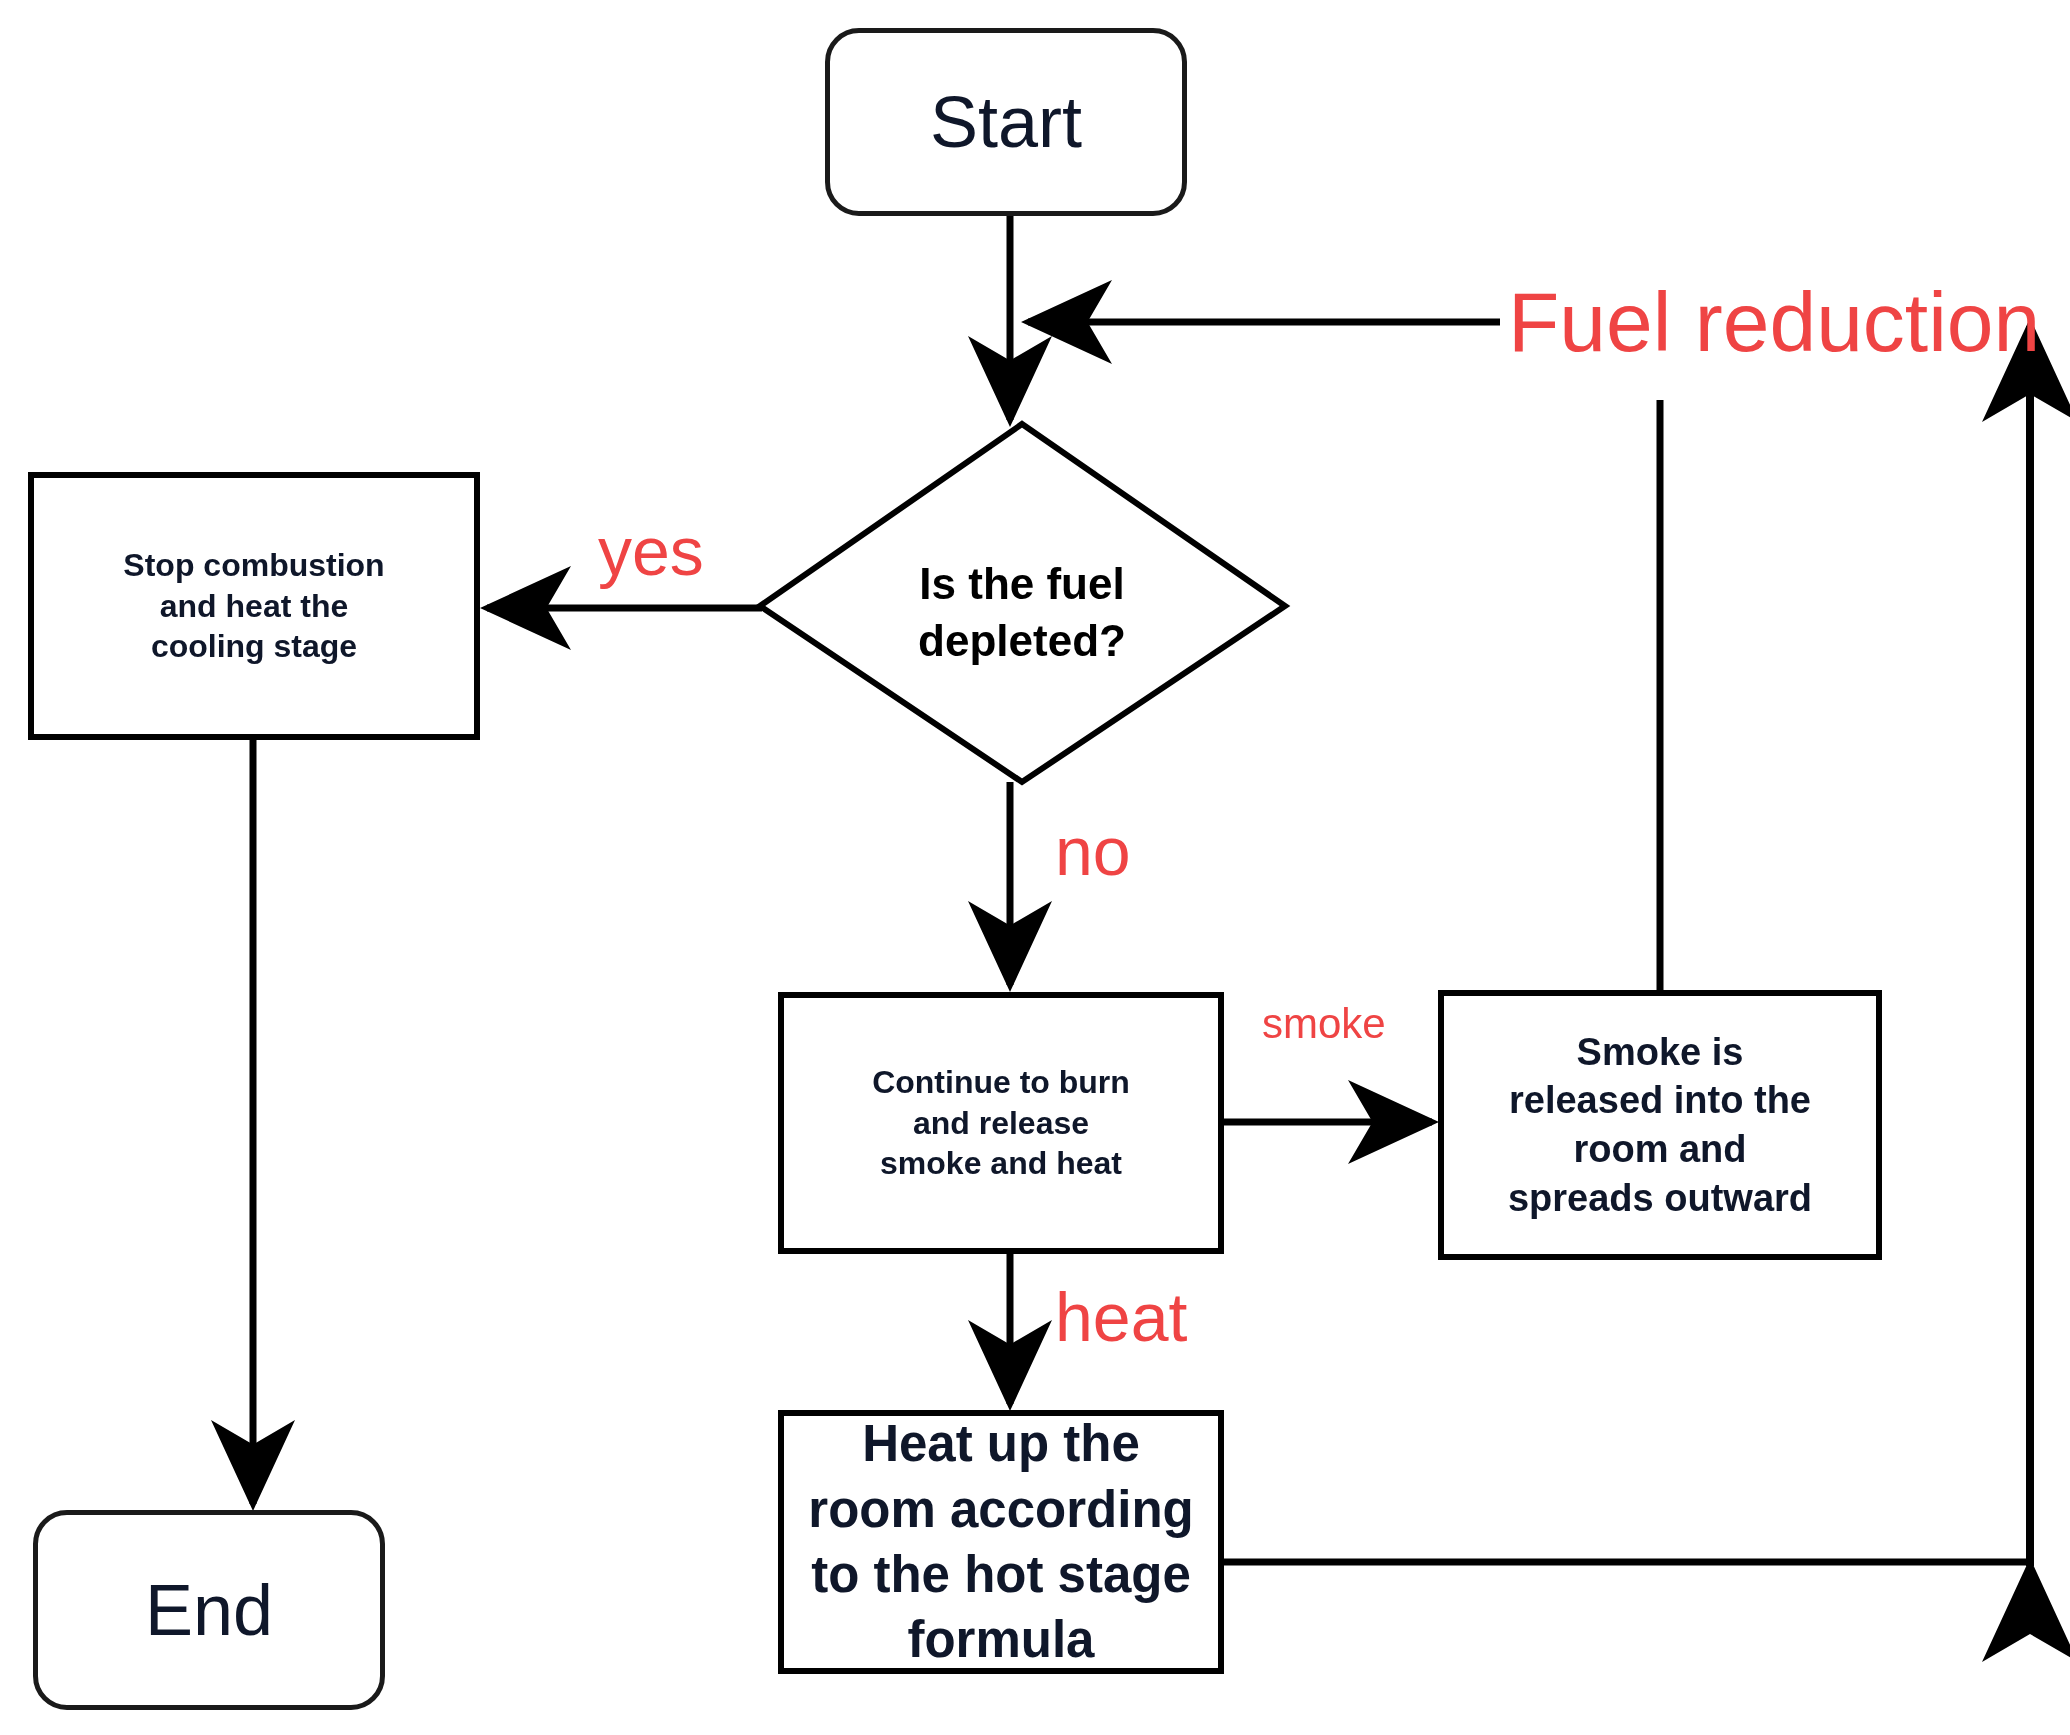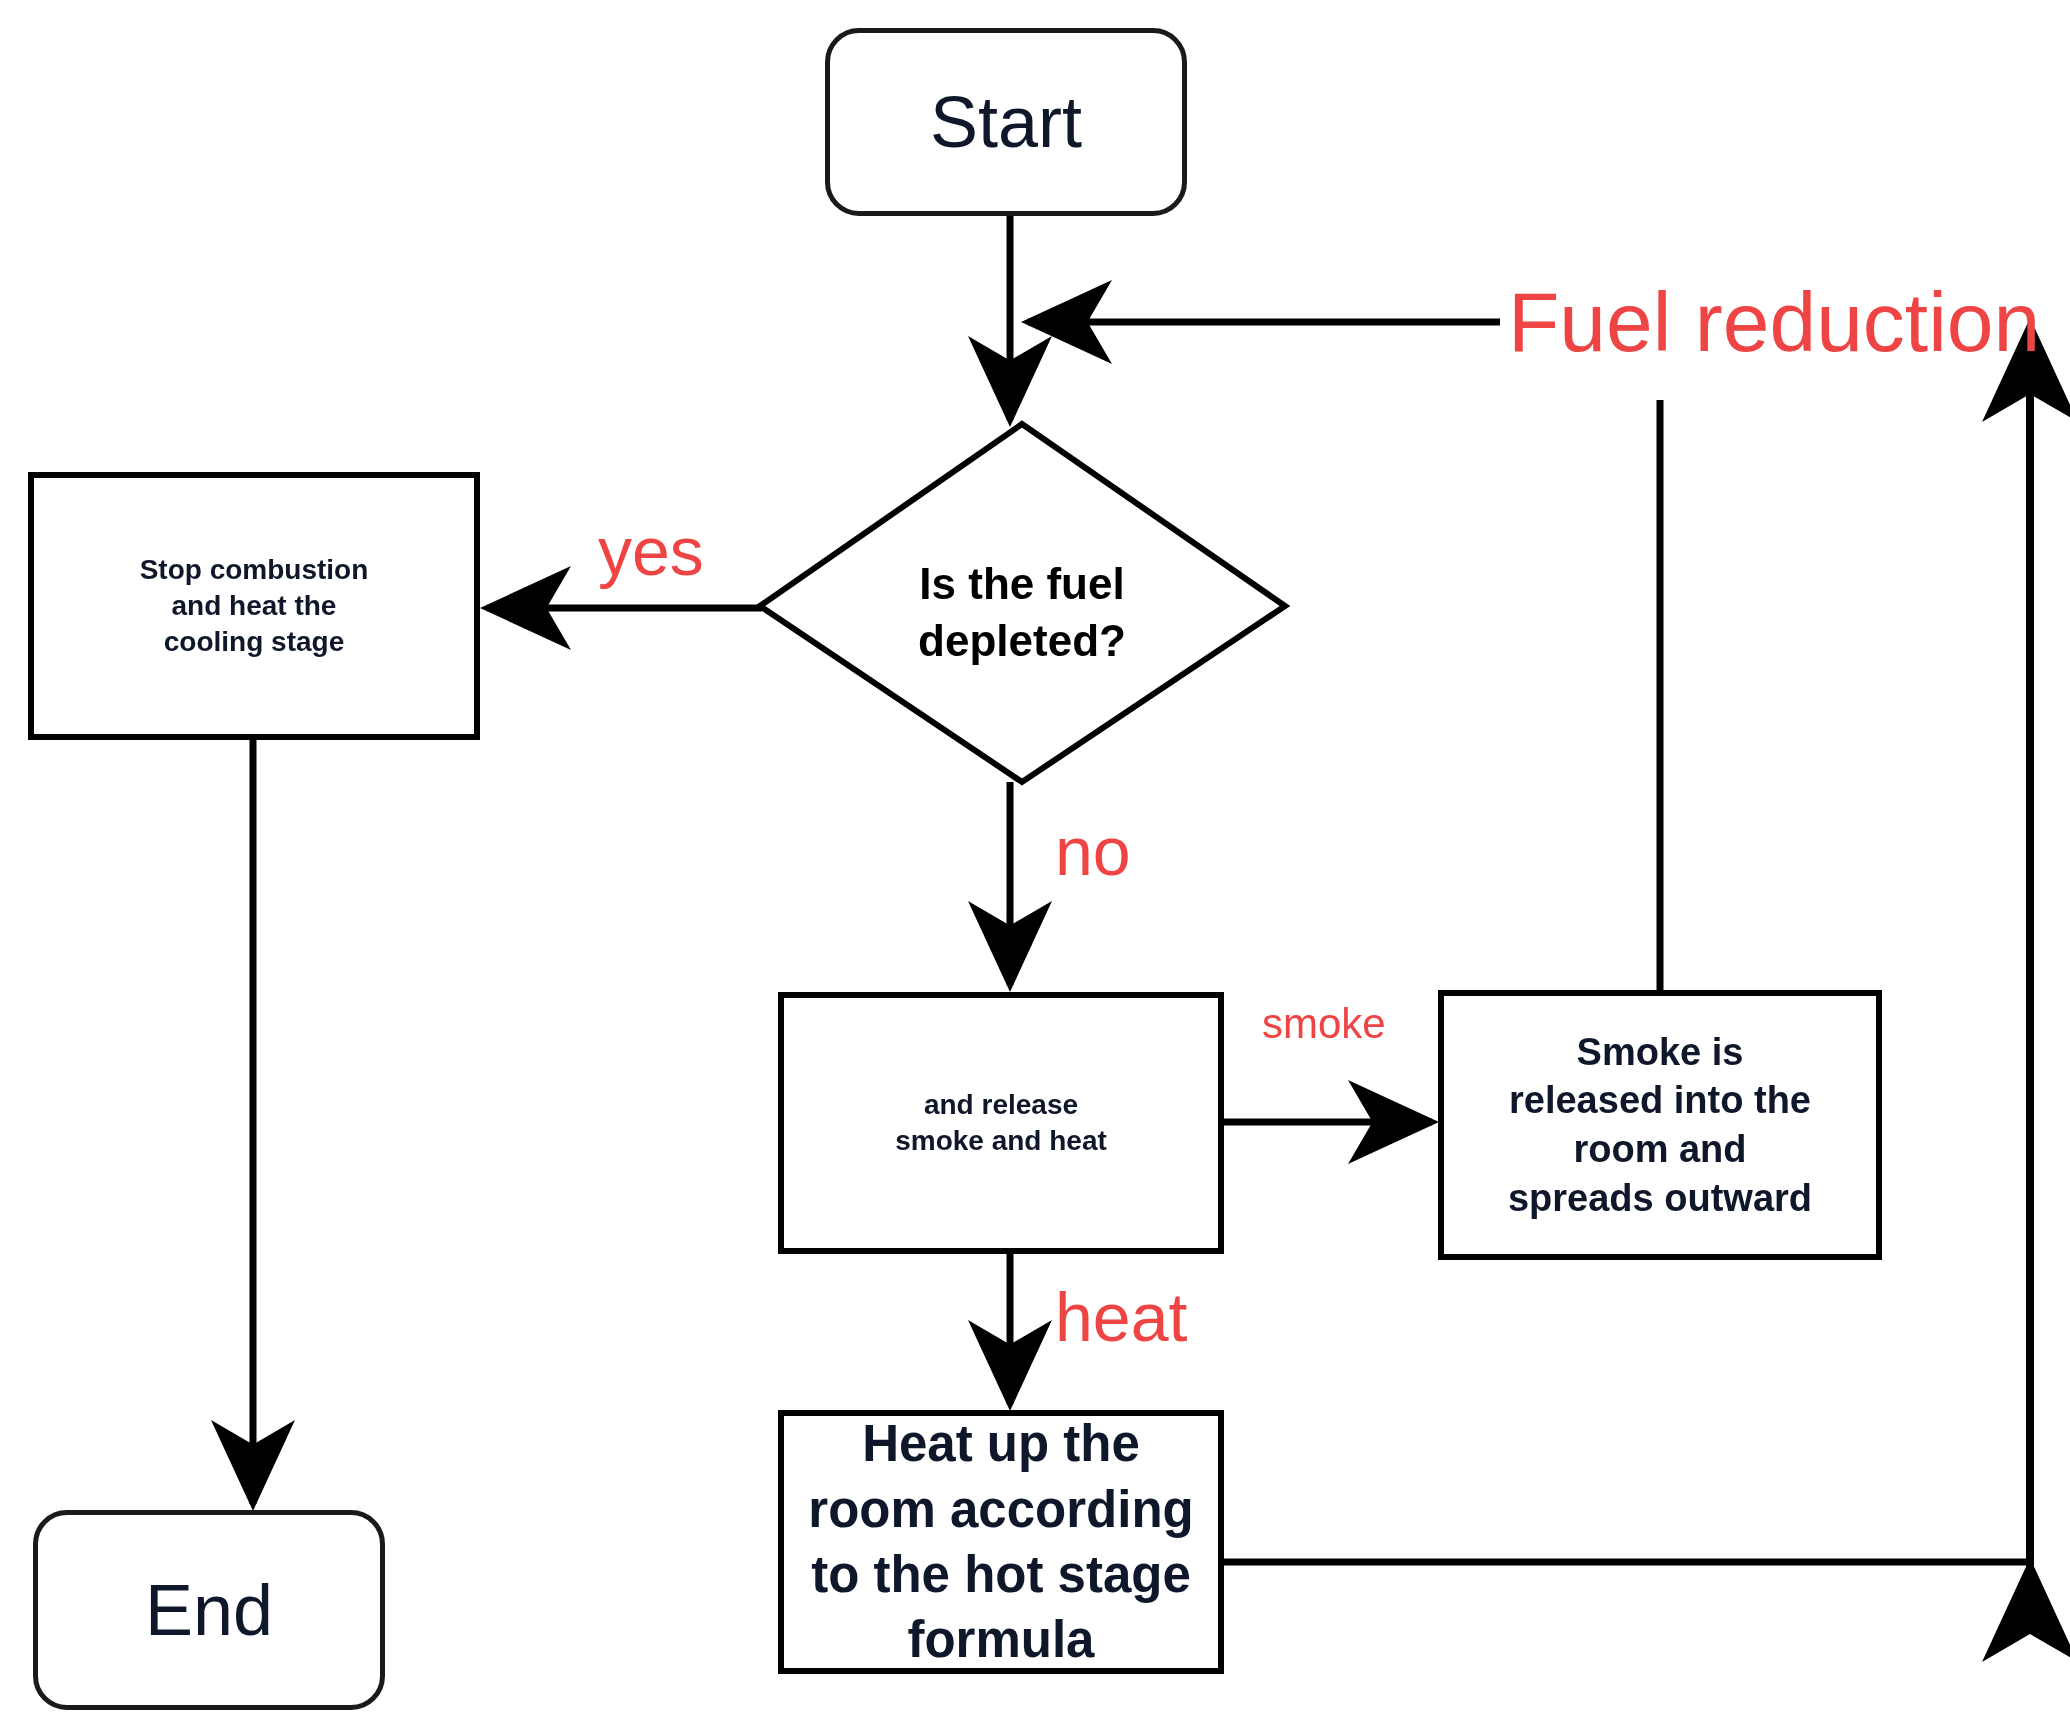--- a/index.html
+++ b/index.html
@@ -34,21 +34,21 @@
     background: #ffffff;
   }
   .terminator {
     border: 5px solid #1a1a1a;
     border-radius: 34px;
     font-size: 72px;
     font-weight: 400;
   }
   .process {
     border: 6px solid #000000;
-    font-size: 28px;
+    font-size: 32px;
     font-weight: 600;
     line-height: 1.28;
     padding: 6px 10px;
   }
   .process .txt {
     display: block;
   }
   .diamond-label {
     position: absolute;
     text-align: center;
@@ -122,20 +122,21 @@
   <div class="node process" style="left:28px; top:472px; width:452px; height:268px;">
     <div>
       <span class="txt">Stop combustion</span>
       <span class="txt">and heat the</span>
       <span class="txt">cooling stage</span>
     </div>
   </div>
 
   <div class="node process" style="left:778px; top:992px; width:446px; height:262px;">
     <div>
+      <span class="txt">Continue to burn</span>
       <span class="txt">and release</span>
       <span class="txt">smoke and heat</span>
     </div>
   </div>
 
   <div class="node process" style="left:1438px; top:990px; width:444px; height:270px; font-size:38px;">
     <div>
       <span class="txt">Smoke is</span>
       <span class="txt">released into the</span>
       <span class="txt">room and</span>

